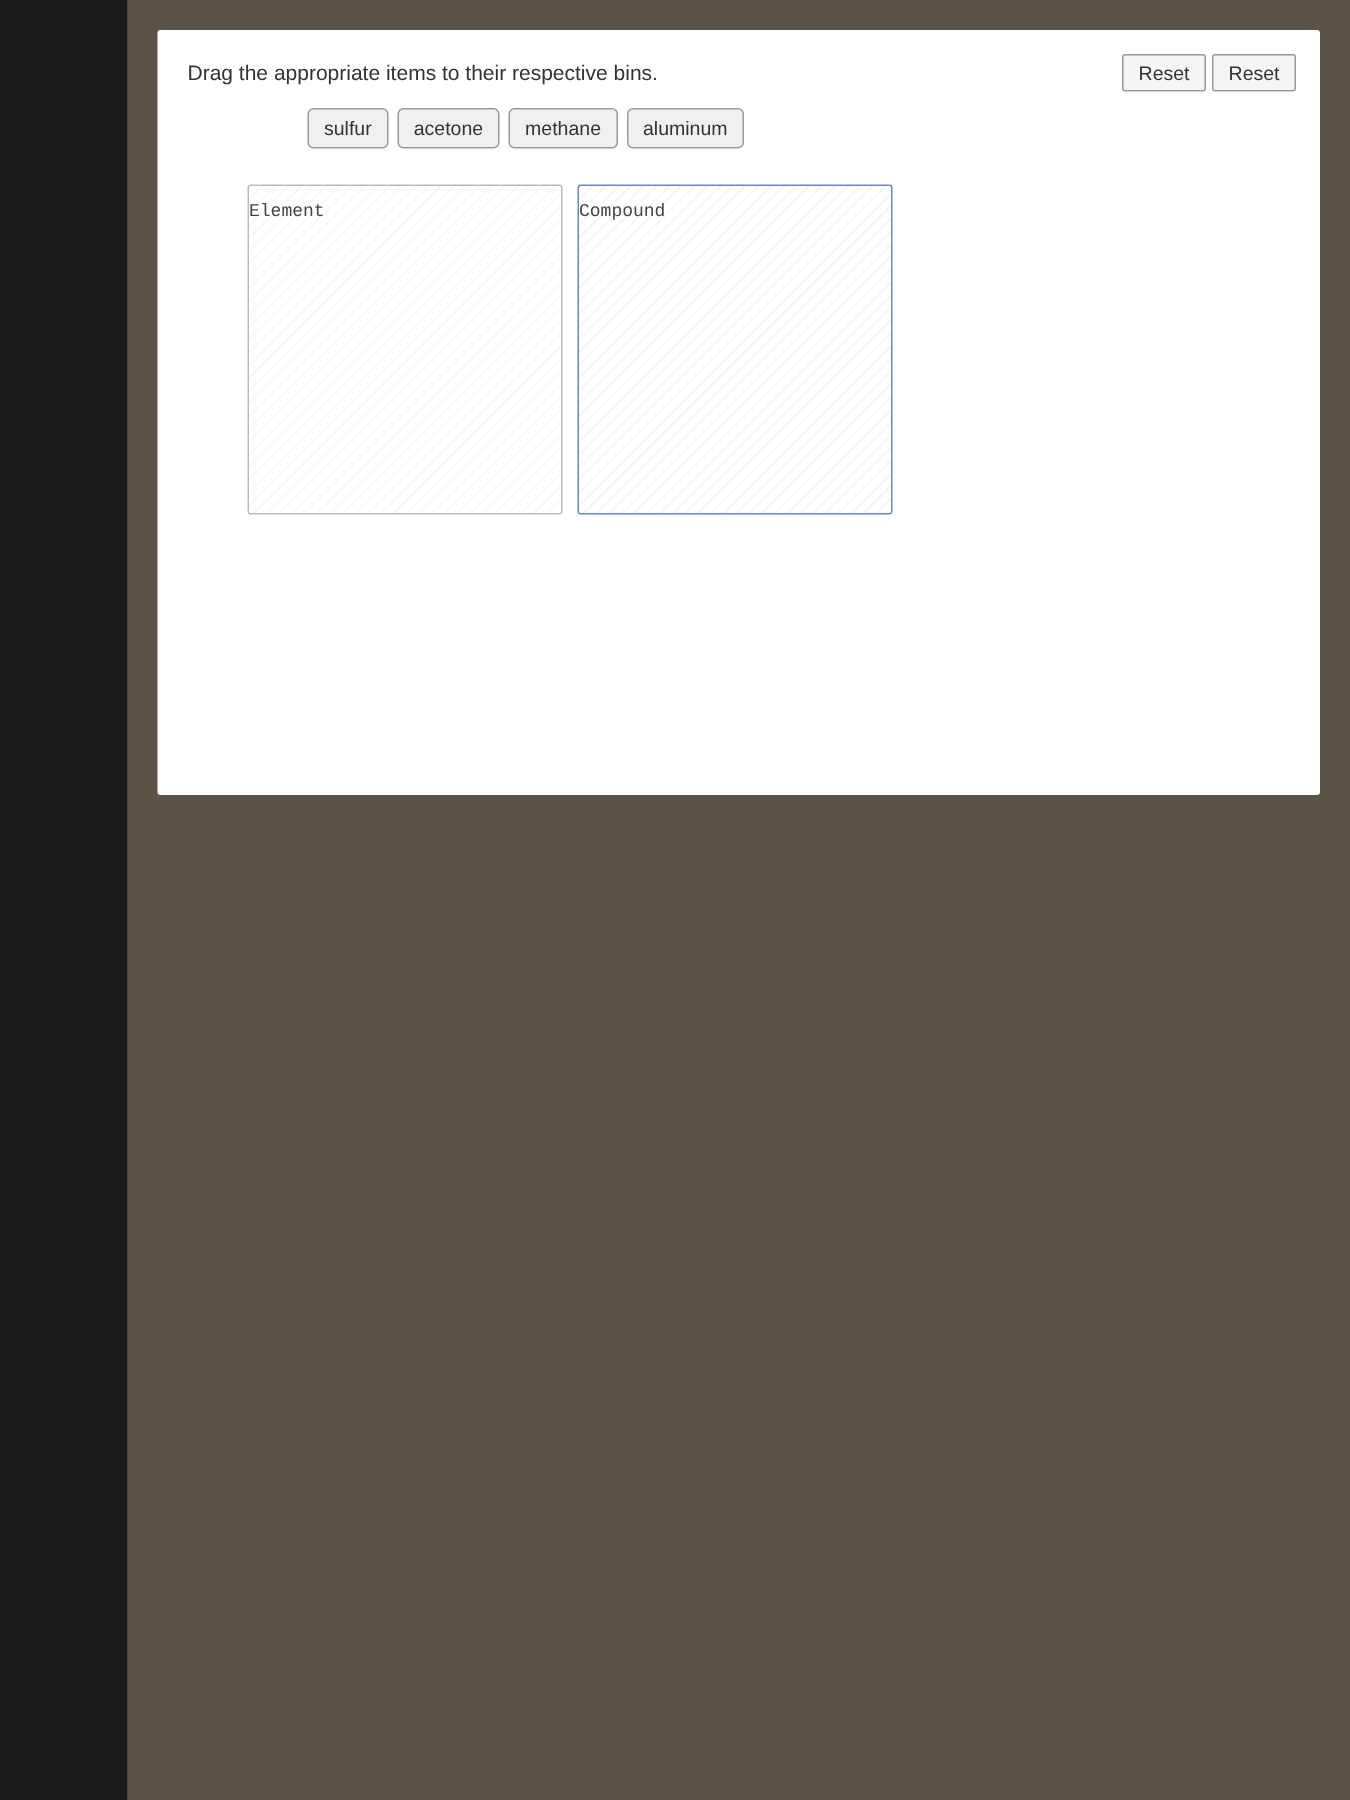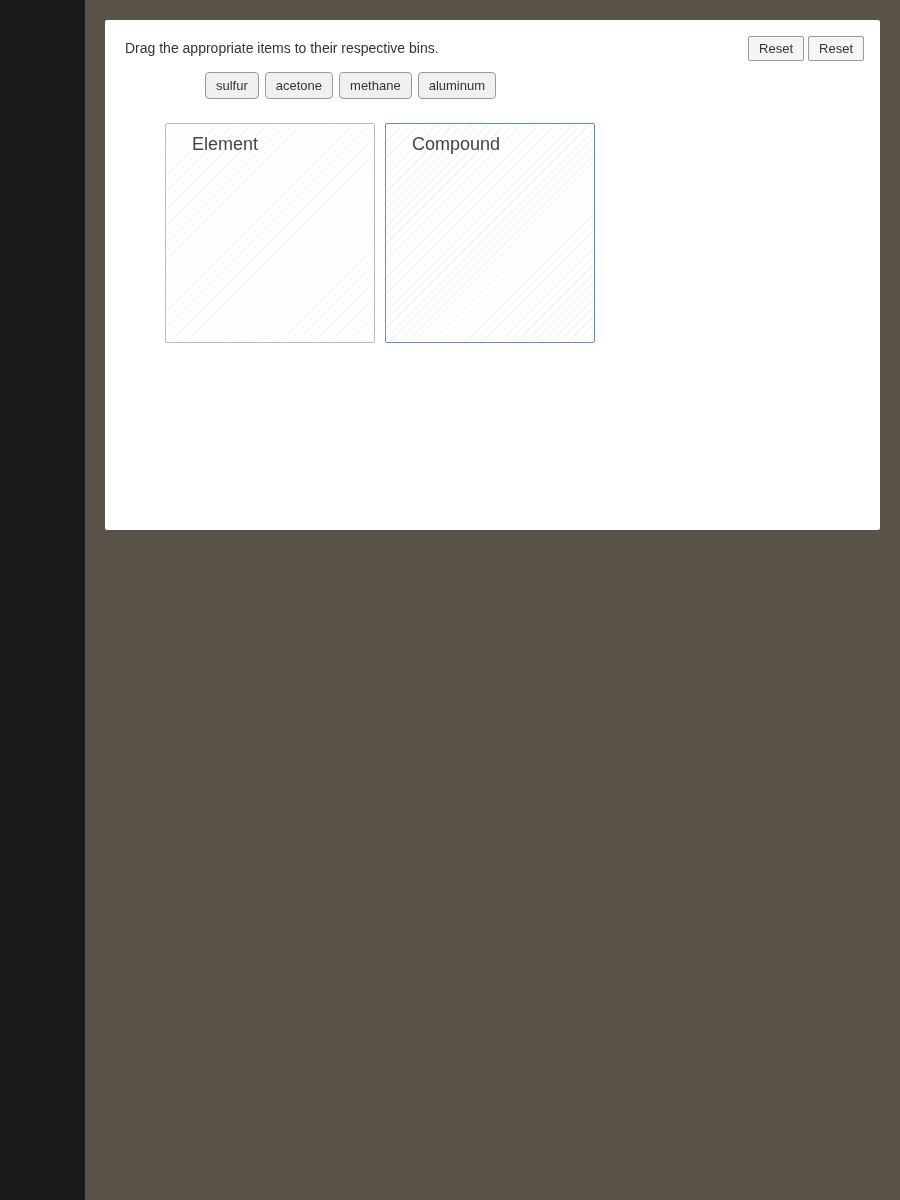--- a/index.html
+++ b/index.html
@@ -100,23 +100,24 @@
       height: 220px;
       border: 1px solid #ccc;
       border-radius: 2px;
       position: relative;
       background: #ffffff;
     }
 
     .bin-label {
       position: absolute;
       top: 10px;
-      left: 26px;
-      font-size: 18px;
+      left: 0;
+      font-size: 12px;
       color: #444;
+      font-family: Liberation Mono, monospace;
     }
 
     
     .bin-compound {
       background: repeating-linear-gradient(
         135deg,
         rgba(100, 120, 200, 0.08) 0px,
         rgba(100, 120, 200, 0.08) 1px,
         transparent 1px,
         transparent 6px

